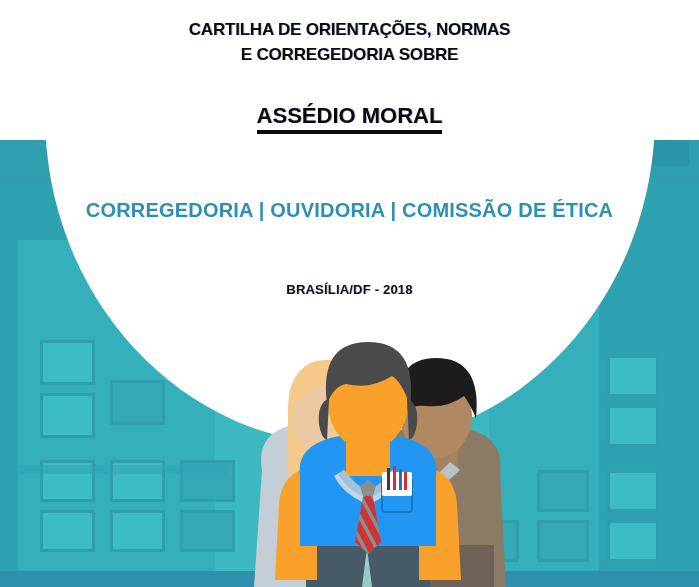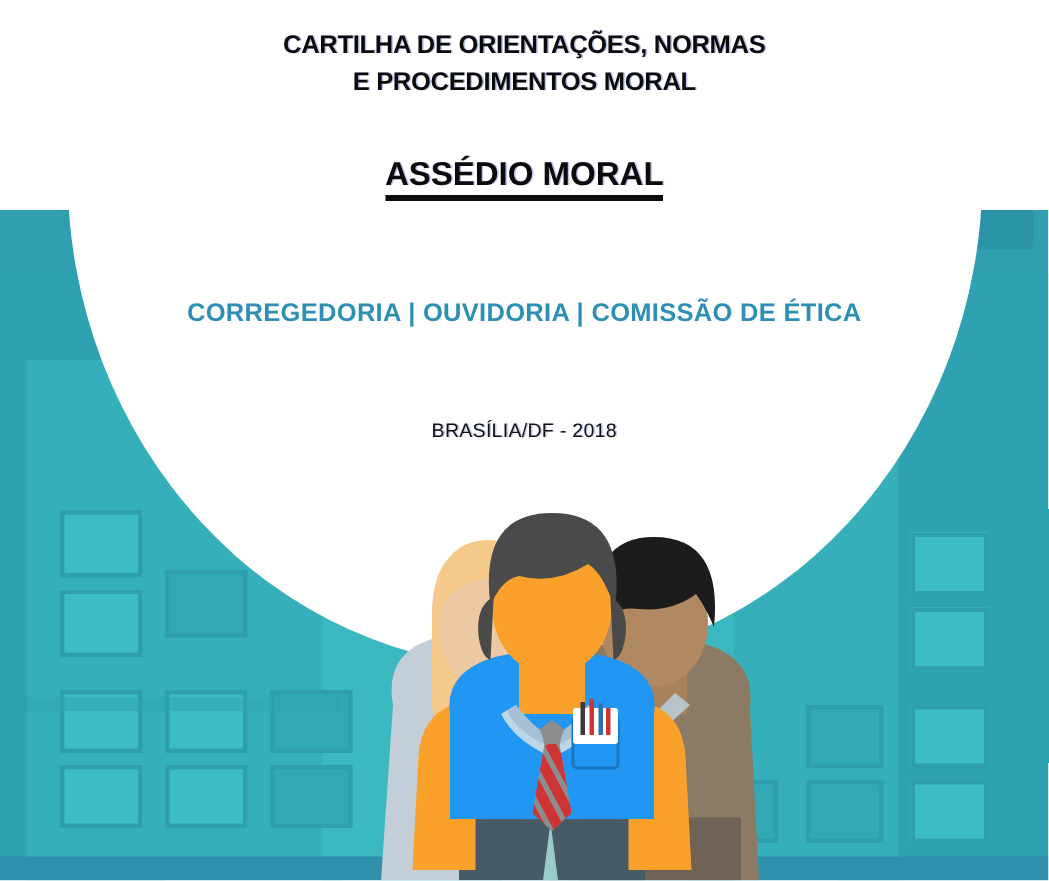--- a/index.html
+++ b/index.html
@@ -86,30 +86,30 @@
     text-shadow:1px 0 0 rgba(60,90,200,.35);
   }
   .main-title u{
     text-decoration:none;
     border-bottom:4px solid #0b0b0b;
     padding-bottom:2px;
   }
   .orgs{
     margin:0;
     padding-top:70px;
-    font-size:17px;
+    font-size:20px;
     font-weight:bold;
     color:#2e8fb5;
     letter-spacing:.2px;
   }
   .place{
     margin:0;
     padding-top:60px;
     font-size:13px;
-    font-weight:normal;
+    font-weight:bold;
     color:#111;
     letter-spacing:.2px;
     text-shadow:1px 0 0 rgba(60,90,200,.30);
   }
 
   
   .people{
     position:absolute;
     left:0; top:0; width:699px; height:587px;
     pointer-events:none;
@@ -239,21 +239,21 @@
       <rect x="387" y="468" width="3" height="22" fill="#3a3a3a"></rect>
       <rect x="393" y="466" width="3" height="24" fill="#cf3434"></rect>
       <rect x="399" y="469" width="3" height="21" fill="#2f6fb5"></rect>
       <rect x="404" y="472" width="3" height="18" fill="#cf3434"></rect>
     </g>
   </svg>
 
   <div class="text-layer">
     <h2 class="kicker">
       <span>CARTILHA DE ORIENTAÇÕES, NORMAS</span>
-      <span>E PROCEDIMENTOS MORAL</span>
+      <span>E CORREGEDORIA SOBRE</span>
     </h2>
 
     <h1 class="main-title">
       <u>ASSÉDIO MORAL</u>
     </h1>
 
     <p class="orgs">CORREGEDORIA | OUVIDORIA | COMISSÃO DE ÉTICA</p>
 
     <p class="place">BRASÍLIA/DF - 2018</p>
   </div>

